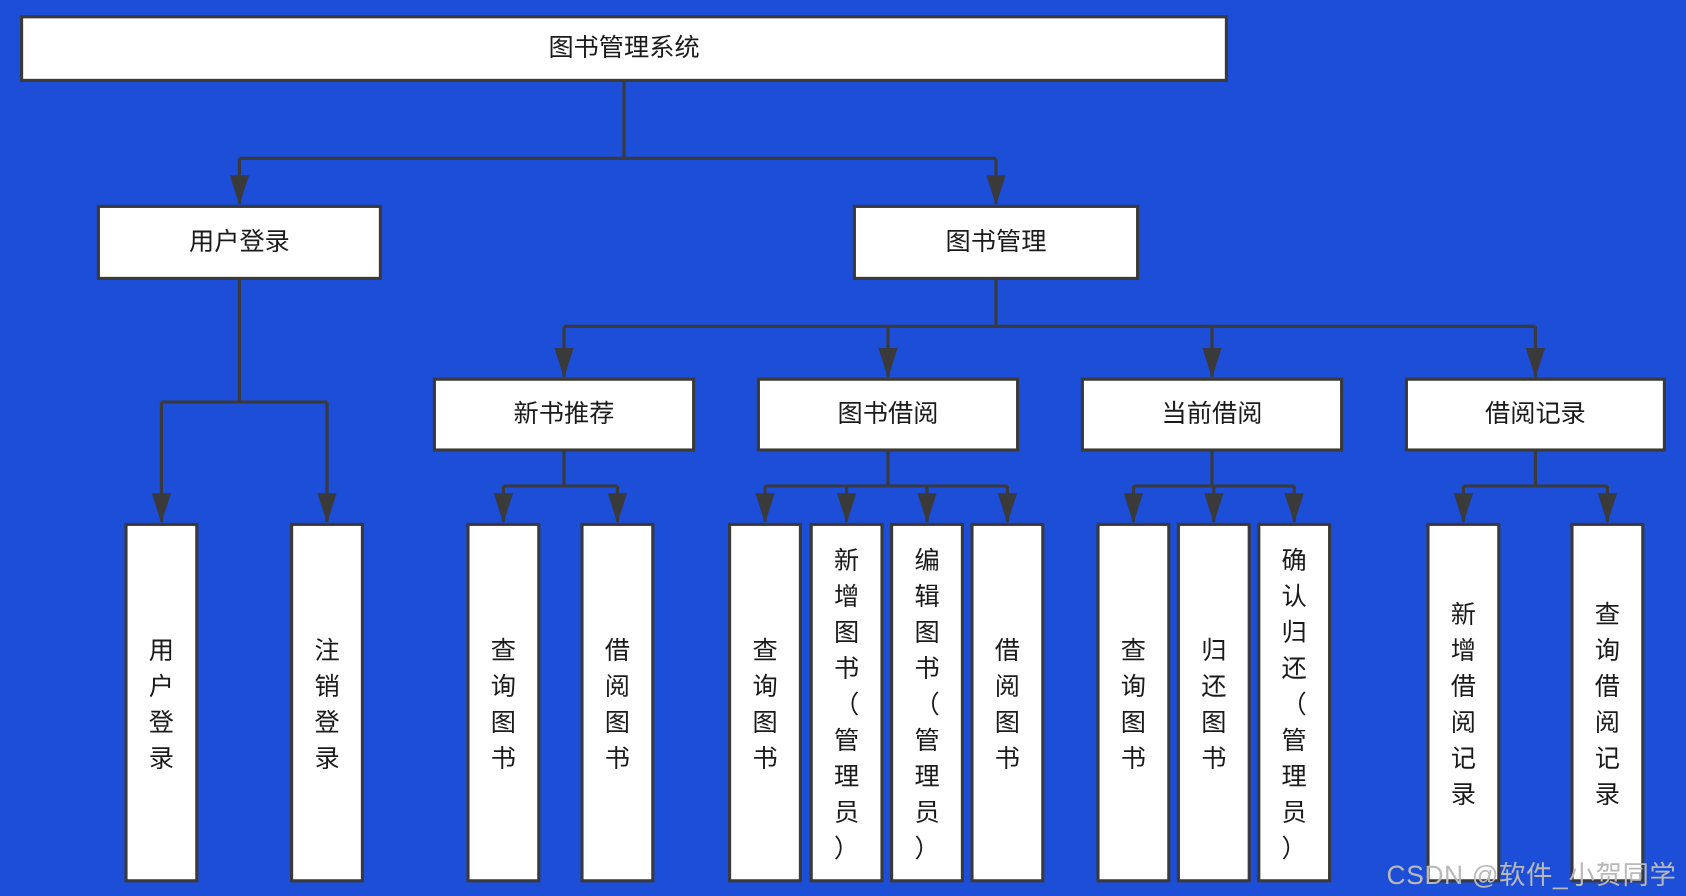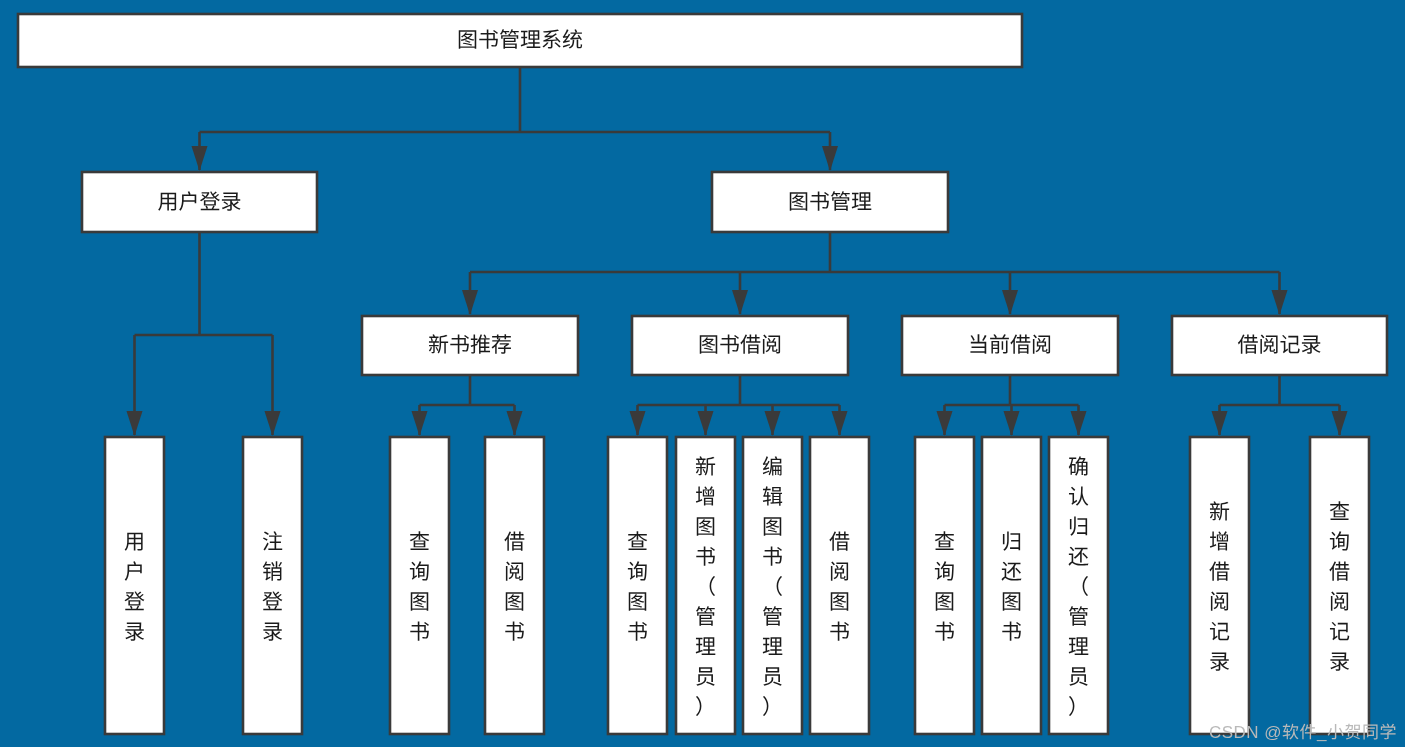--- a/index.html
+++ b/index.html
@@ -11,21 +11,21 @@
   body {
     width: 1405px;
     height: 747px;
     font-family: "Liberation Sans", "DejaVu Sans", sans-serif;
     overflow: hidden;
   }
   #diagram-root {
     position: relative;
     width: 1405px;
     height: 747px;
-    background: #0369a1;
+    background: #1d4ed8;
   }
   svg.flow-canvas {
     position: absolute;
     left: 0;
     top: 0;
     width: 1405px;
     height: 747px;
   }
   .node-box {
     fill: #ffffff;
@@ -53,21 +53,21 @@
     font-family: "Liberation Sans", "DejaVu Sans", sans-serif;
     font-size: 21px;
     fill: #1a1a1a;
     text-anchor: middle;
   }
   .watermark {
     position: absolute;
     right: 8px;
     bottom: 4px;
     font-family: "Liberation Sans", "DejaVu Sans", sans-serif;
-    font-size: 17px;
+    font-size: 22px;
     color: #b9b9b9;
     letter-spacing: 0.5px;
     white-space: nowrap;
     user-select: none;
   }
 </style>
 </head>
 <body>
 
 <div id="diagram-root">

